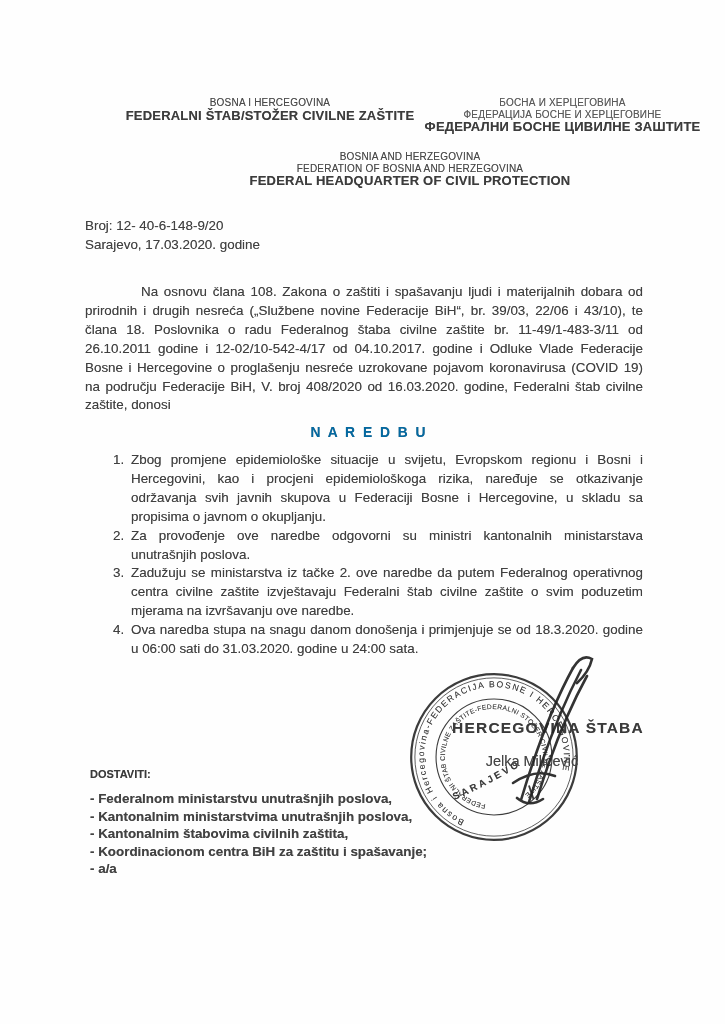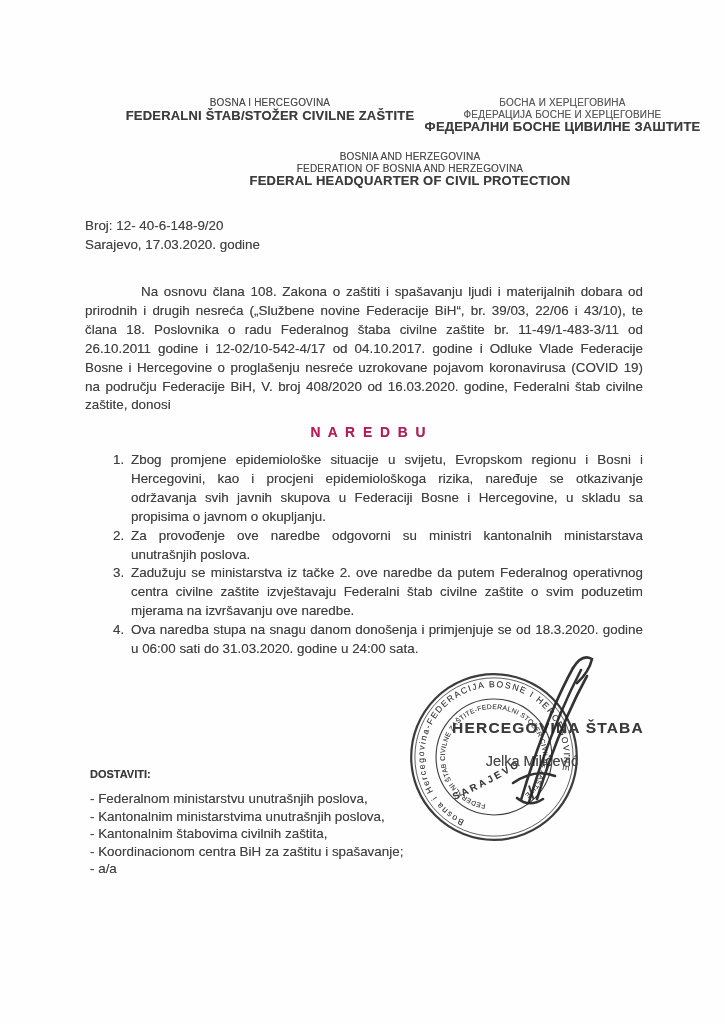--- a/index.html
+++ b/index.html
@@ -19,38 +19,38 @@
   
   .ref{left:85px;top:217px;font-size:13.4px;line-height:18.5px;color:#424242;}
   
   .preamble{
     left:85px;top:283px;width:558px;font-size:13.4px;line-height:18.9px;
     text-align:justify;text-indent:56px;color:#404040;
   }
   
   .order-title{
     left:85px;top:425px;width:568px;text-align:center;font-size:13.8px;
-    font-weight:bold;letter-spacing:2px;color:#be185d;
+    font-weight:bold;letter-spacing:2px;color:#0369a1;
   }
   
   .order-list{left:113px;top:451px;width:530px;}
   .order-item{display:flex;font-size:13.4px;line-height:18.9px;color:#404040;}
   .order-item .num{flex:0 0 18px;}
   .order-item .txt{flex:1;text-align:justify;}
   
   .sig-role{left:424px;top:719px;width:248px;text-align:center;font-size:15.5px;
     font-weight:bold;letter-spacing:1.2px;color:#3a3a3a;z-index:3;}
   .sig-name{left:452px;top:753px;width:160px;text-align:center;font-size:14.5px;color:#454545;z-index:3;}
   
   .stamp{left:402px;top:665px;width:184px;height:184px;z-index:2;opacity:.93;}
   .stamp text{font-family:"Liberation Sans","DejaVu Sans",sans-serif;fill:#2e2e2e;}
   .autograph{left:503px;top:650px;width:120px;height:165px;z-index:4;}
   
   .dist-head{left:90px;top:768px;font-size:11px;font-weight:bold;color:#3a3a3a;}
-  .dist-list{left:90px;top:790px;width:420px;font-size:13.4px;line-height:17.6px;color:#424242;}
+  .dist-list{left:90px;top:790px;width:420px;font-size:13.4px;line-height:17.6px;color:#424242;font-weight:bold;}
   .dist-list div{white-space:nowrap;}
 </style>
 </head>
 <body>
 
 <div class="page">
 
   <div class="abs hdr hdr-left">
     <div>BOSNA I HERCEGOVINA</div>
     <div class="b3">FEDERALNI ŠTAB/STOŽER CIVILNE ZAŠTITE</div>

